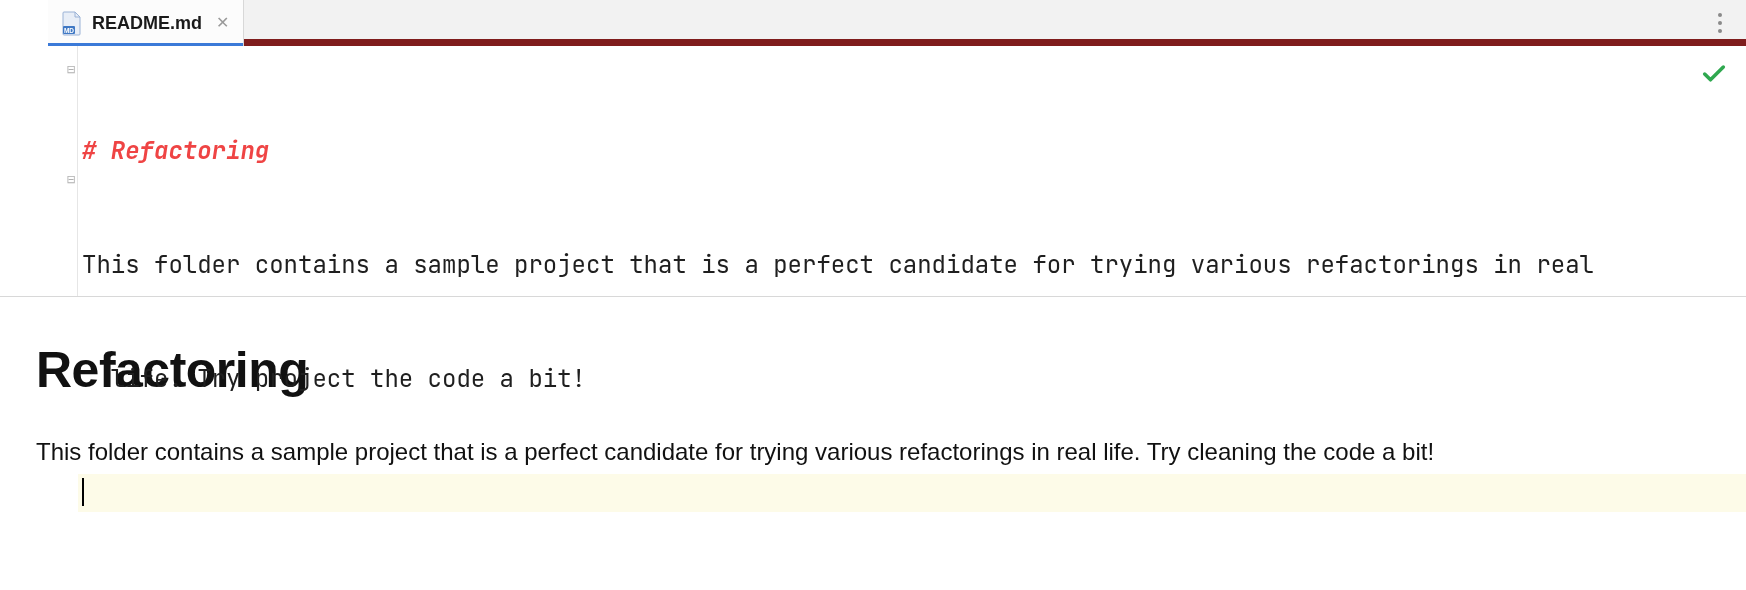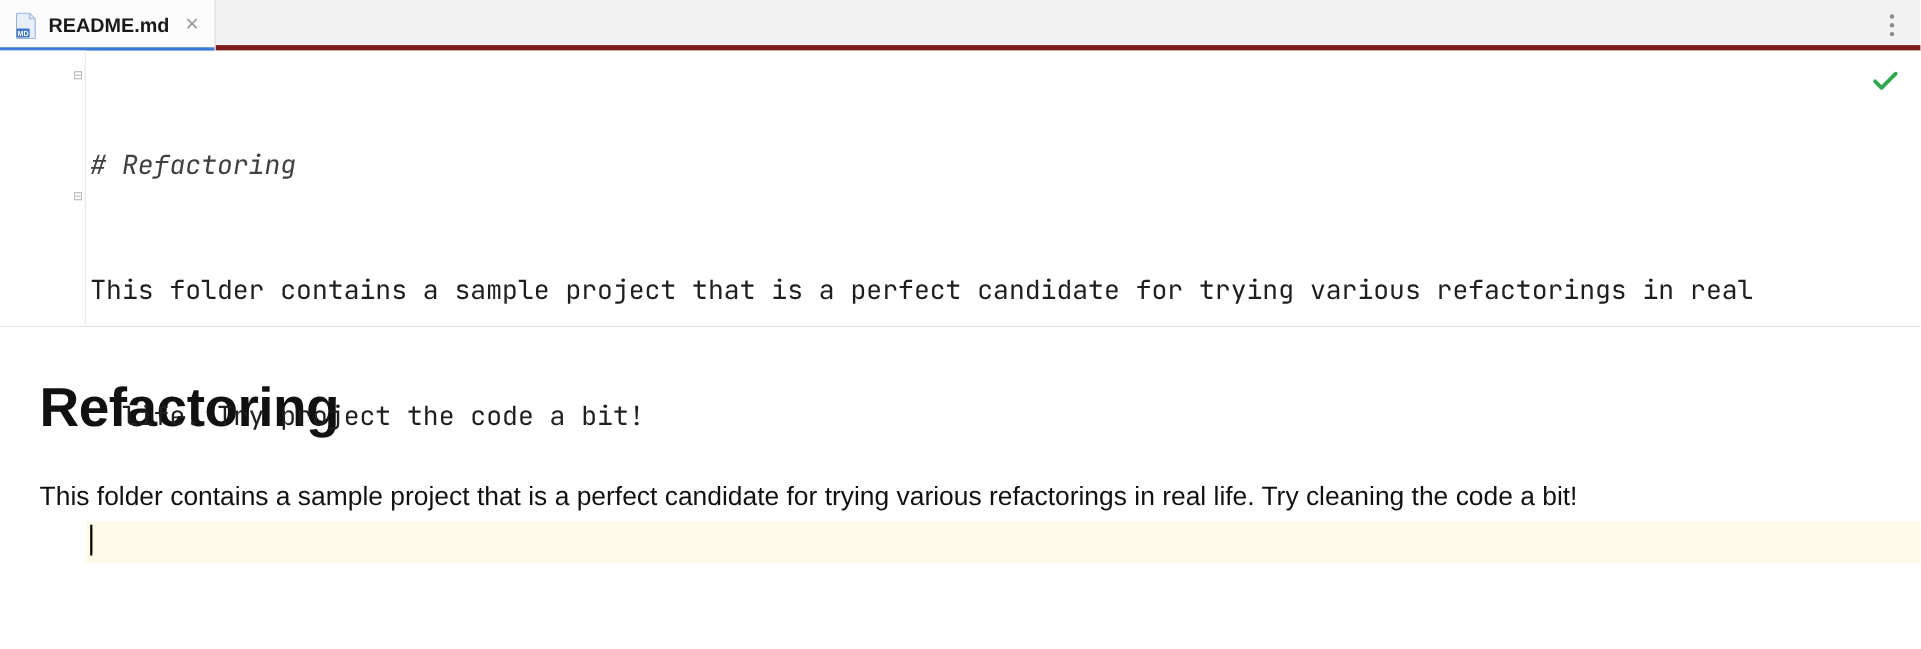--- a/index.html
+++ b/index.html
@@ -2,24 +2,25 @@
 <html><head>
 <meta charset="utf-8">
 <style>
   * { box-sizing: border-box; margin: 0; padding: 0; }
   html, body { width: 1746px; height: 590px; font-family: -apple-system, BlinkMacSystemFont, "Segoe UI", Helvetica, Arial, sans-serif; background: #fff; overflow: hidden; }
 
   
   .tabbar {
     height: 46px;
     background: #f2f2f2;
-    border-bottom: 5px solid #7f1d1d;
+    border-bottom: 7px solid #7f1d1d;
     display: flex;
     align-items: flex-start;
     position: relative;
+    margin-left: 48px;
   }
   .tab {
     height: 46px;
     background: #fcfcfc;
     border-right: 1px solid #d8d8d8;
     display: flex;
     align-items: center;
     padding: 0 14px 0 10px;
     gap: 8px;
     position: relative;
@@ -95,23 +96,23 @@
     font-family: "JetBrains Mono", Menlo, Consolas, monospace;
     font-size: 24px;
     line-height: 38px;
     padding-top: 10px;
     white-space: pre;
     color: #1f1f1f;
     position: relative;
   }
   .code .line { padding-left: 4px; min-height: 38px; }
   .code .h1 {
-    color: #404040;
+    color: #ef4444;
     font-style: italic;
-    font-weight: 400;
+    font-weight: 700;
   }
   .code .current-line {
     background: #fdfbe8;
     position: relative;
   }
   .caret {
     display:inline-block;
     width: 2px; height: 28px;
     background: #000;
     vertical-align: middle;

